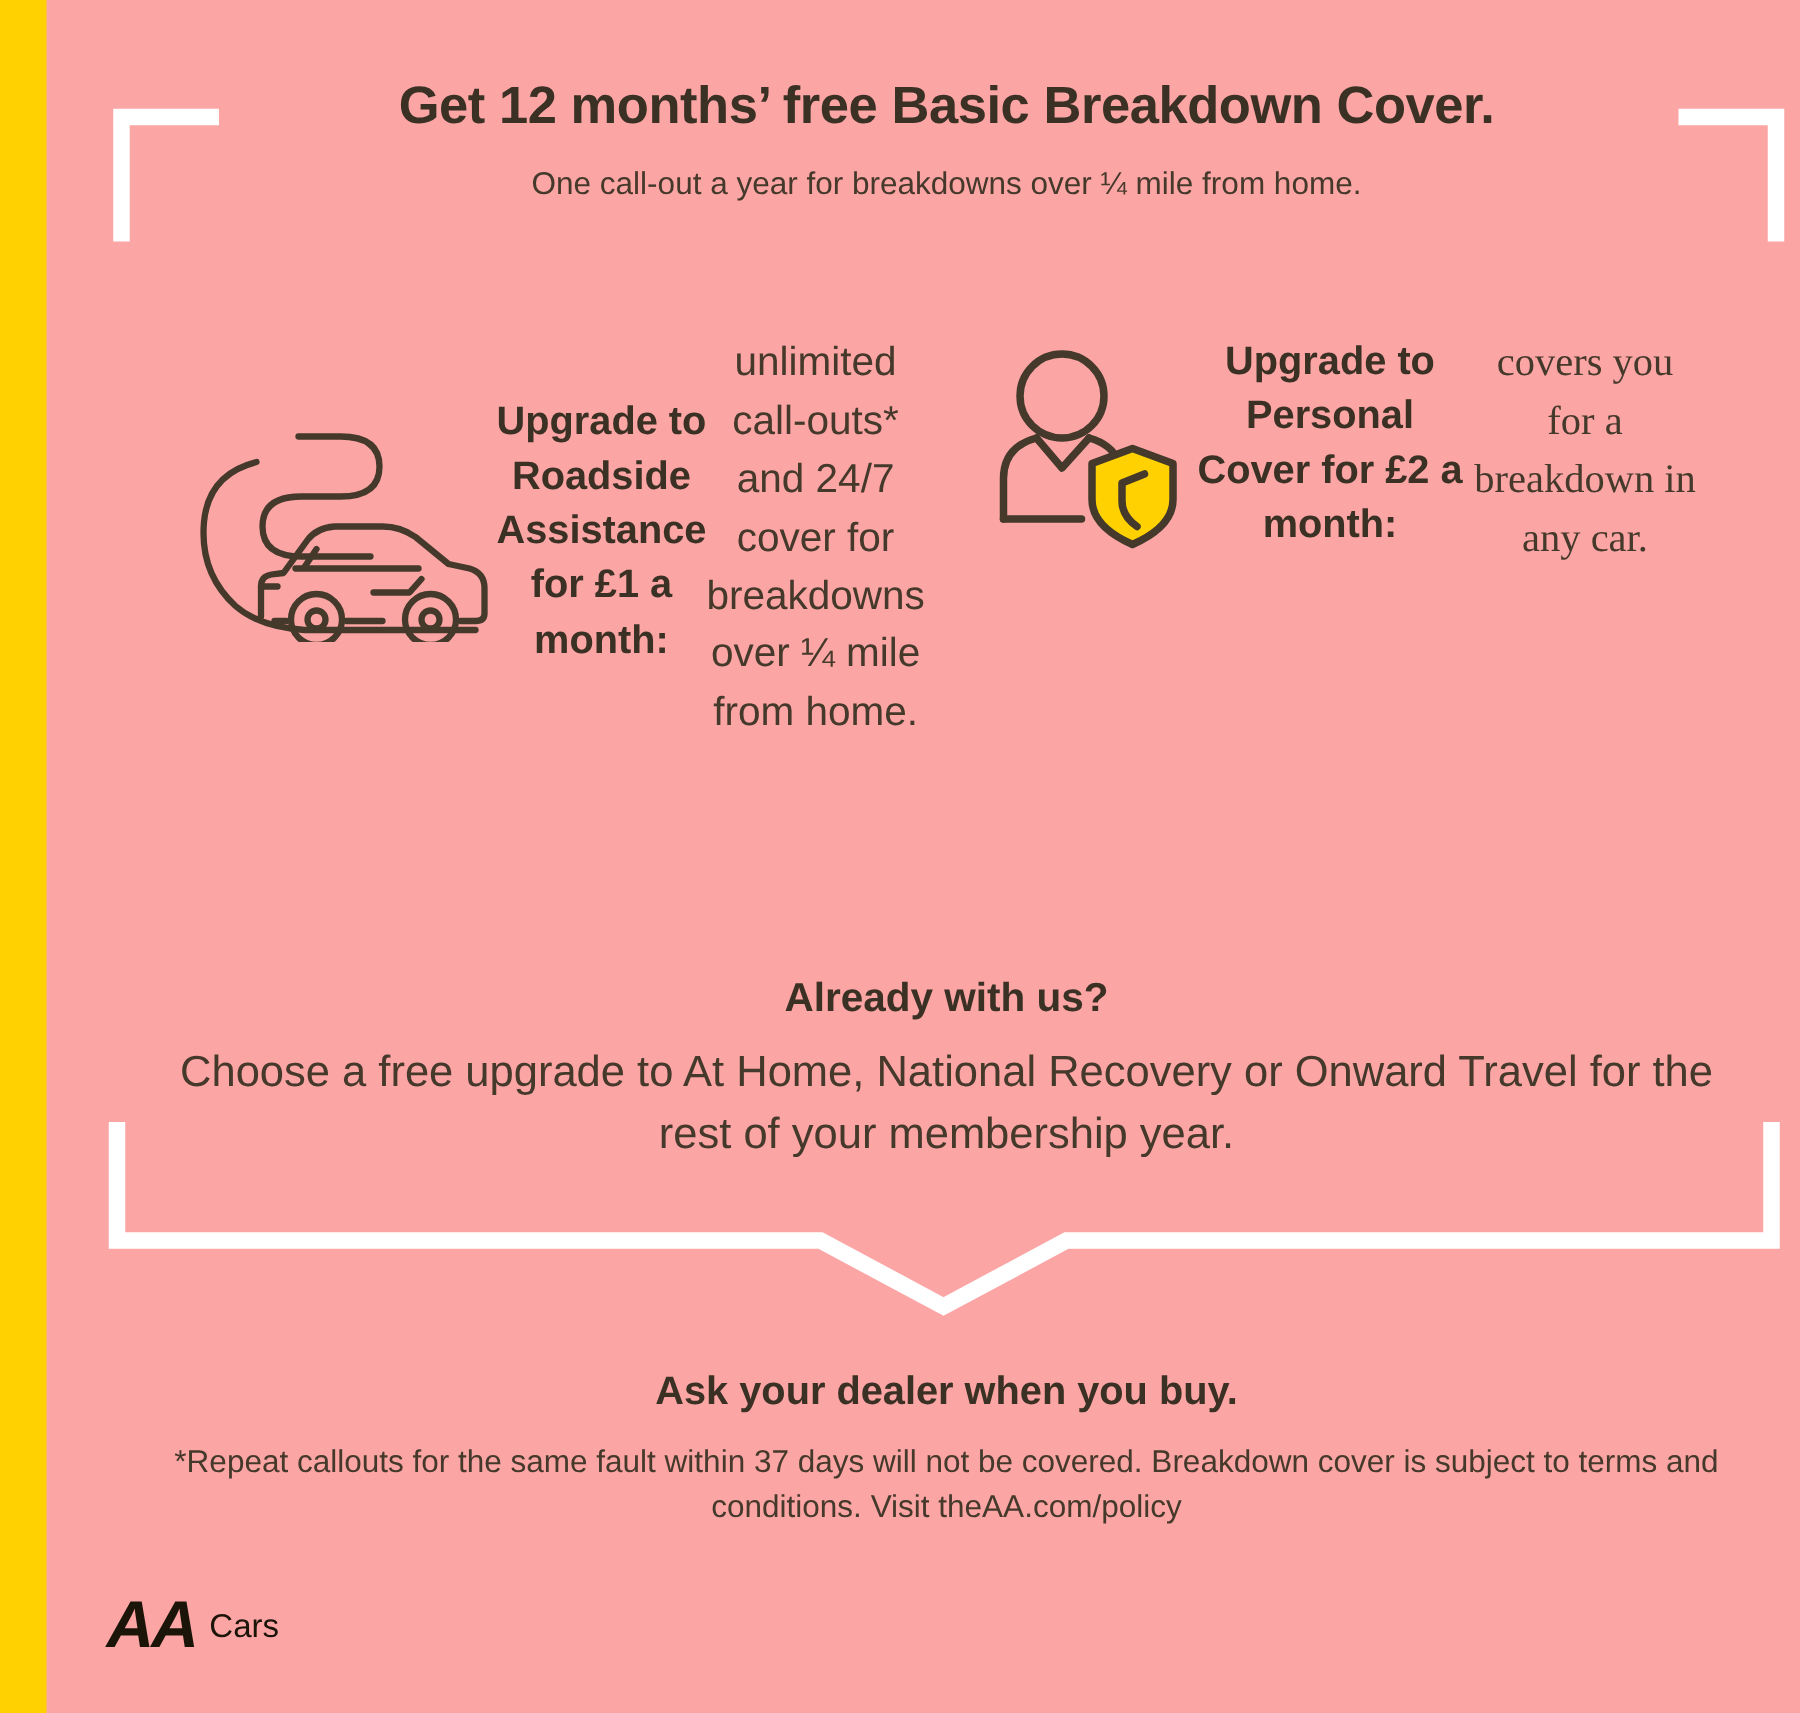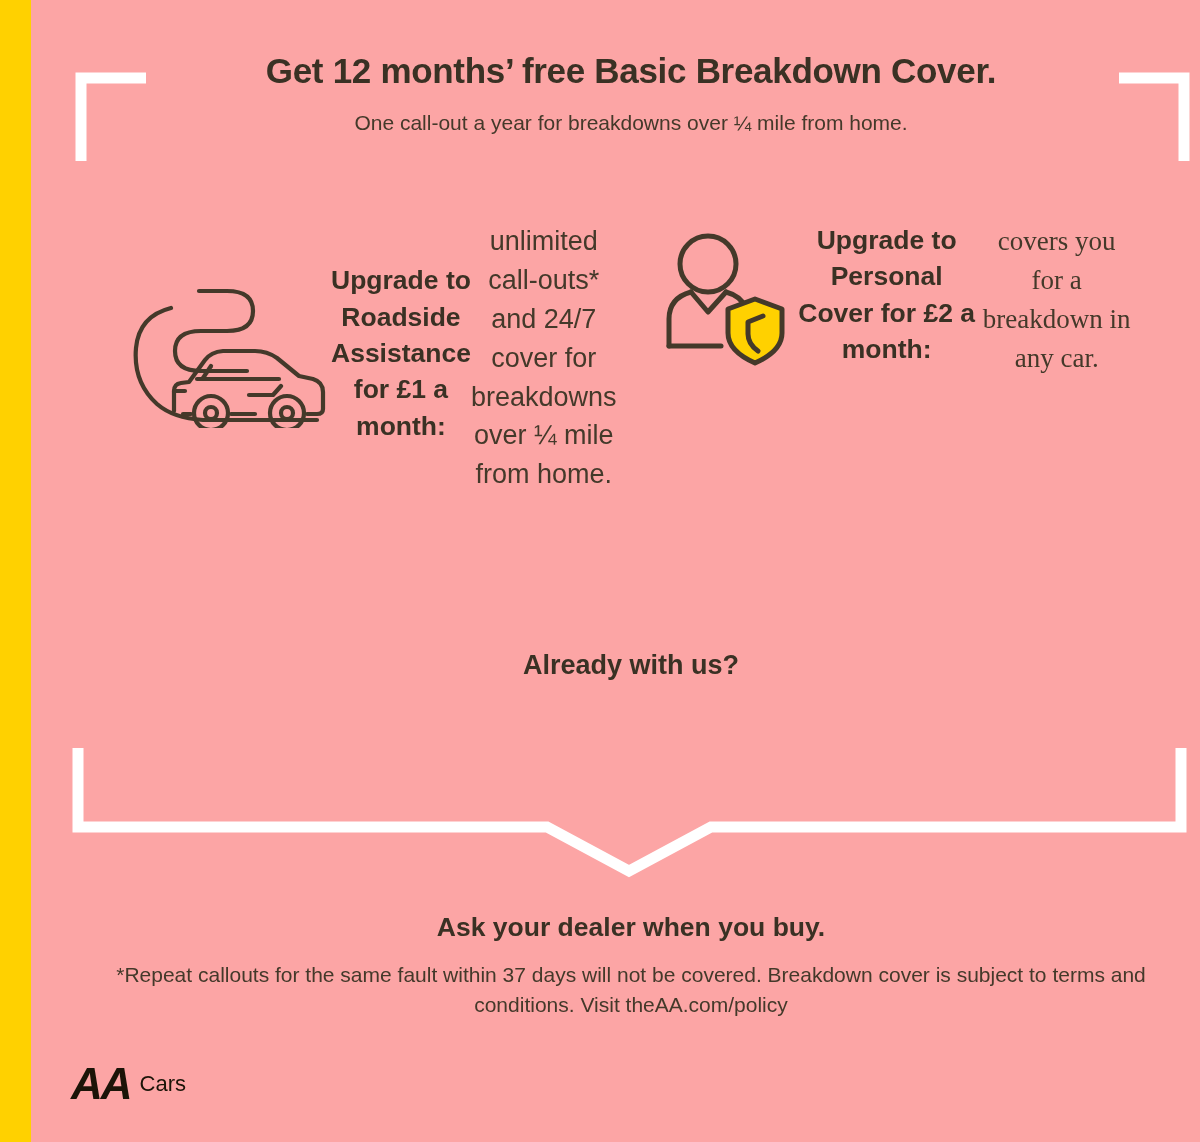--- a/index.html
+++ b/index.html
@@ -242,20 +242,21 @@
         </svg>
       </div>
       <h2 class="col-heading">Upgrade to Personal Cover for £2 a month:</h2>
       <p class="col-body">covers you for a breakdown in any car.</p>
     </div>
 
   </div>
 
   <div class="already">
     <h2 class="already-heading">Already with us?</h2>
+    <p class="already-body">Choose a free upgrade to At Home, National Recovery or Onward Travel for the rest of your membership year.</p>
   </div>
 
   <div class="footer-msg">
     <h2 class="cta">Ask your dealer when you buy.</h2>
     <p class="disclaimer">*Repeat callouts for the same fault within 37 days will not be covered. Breakdown cover is subject to terms and conditions. Visit theAA.com/policy</p>
   </div>
 
   <div class="logo">
     <span class="logo-aa">AA</span>
     <span class="logo-cars">Cars</span>

